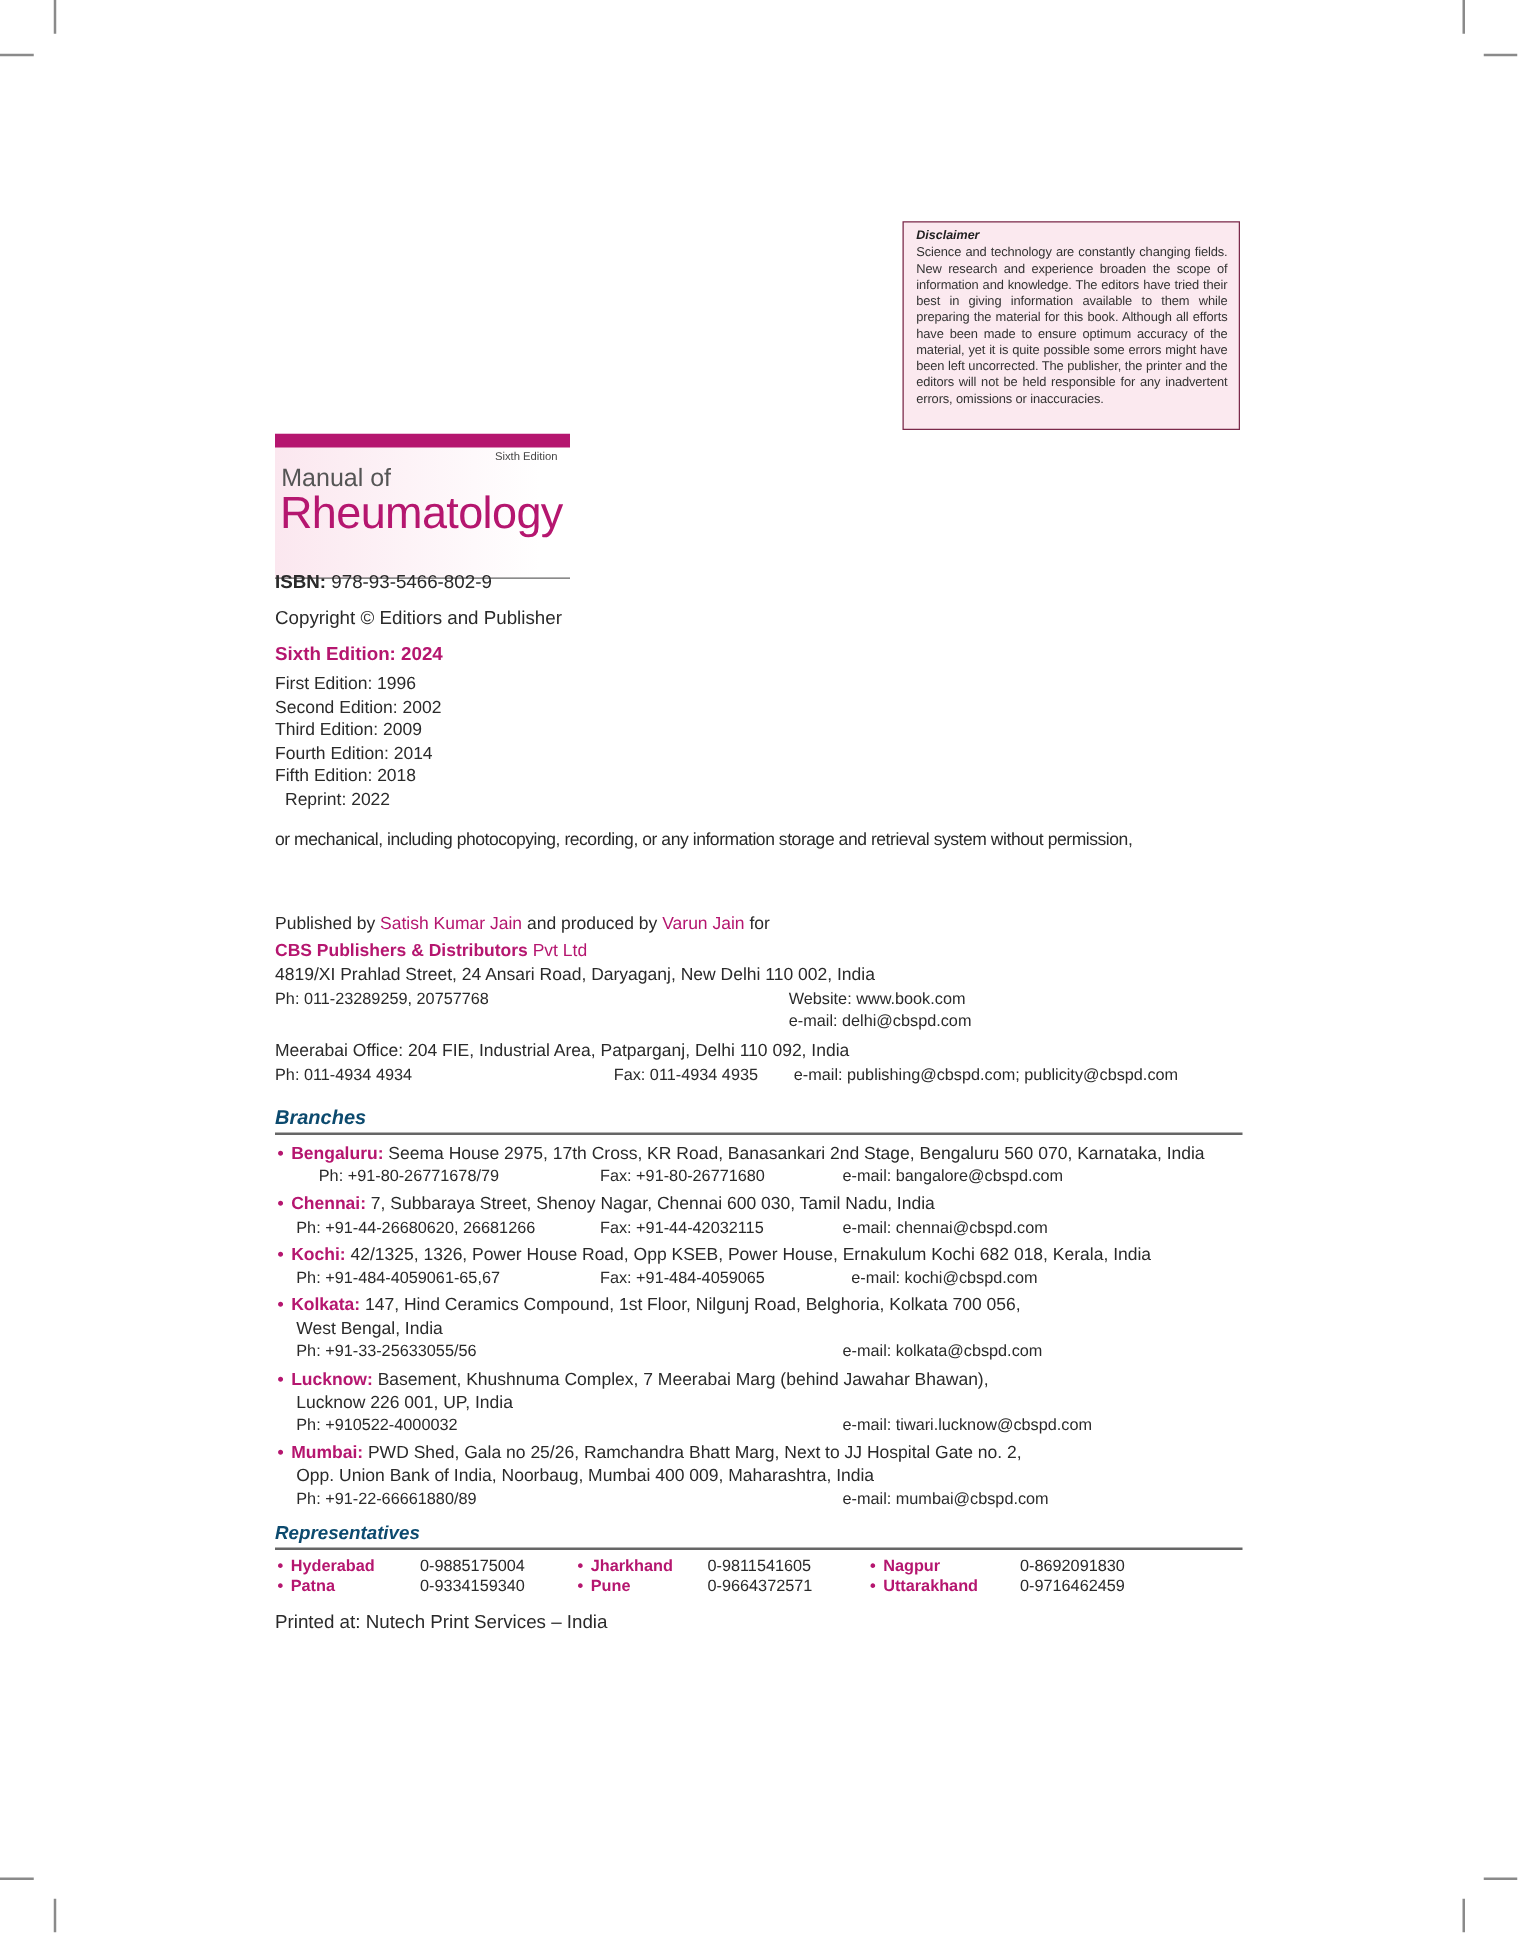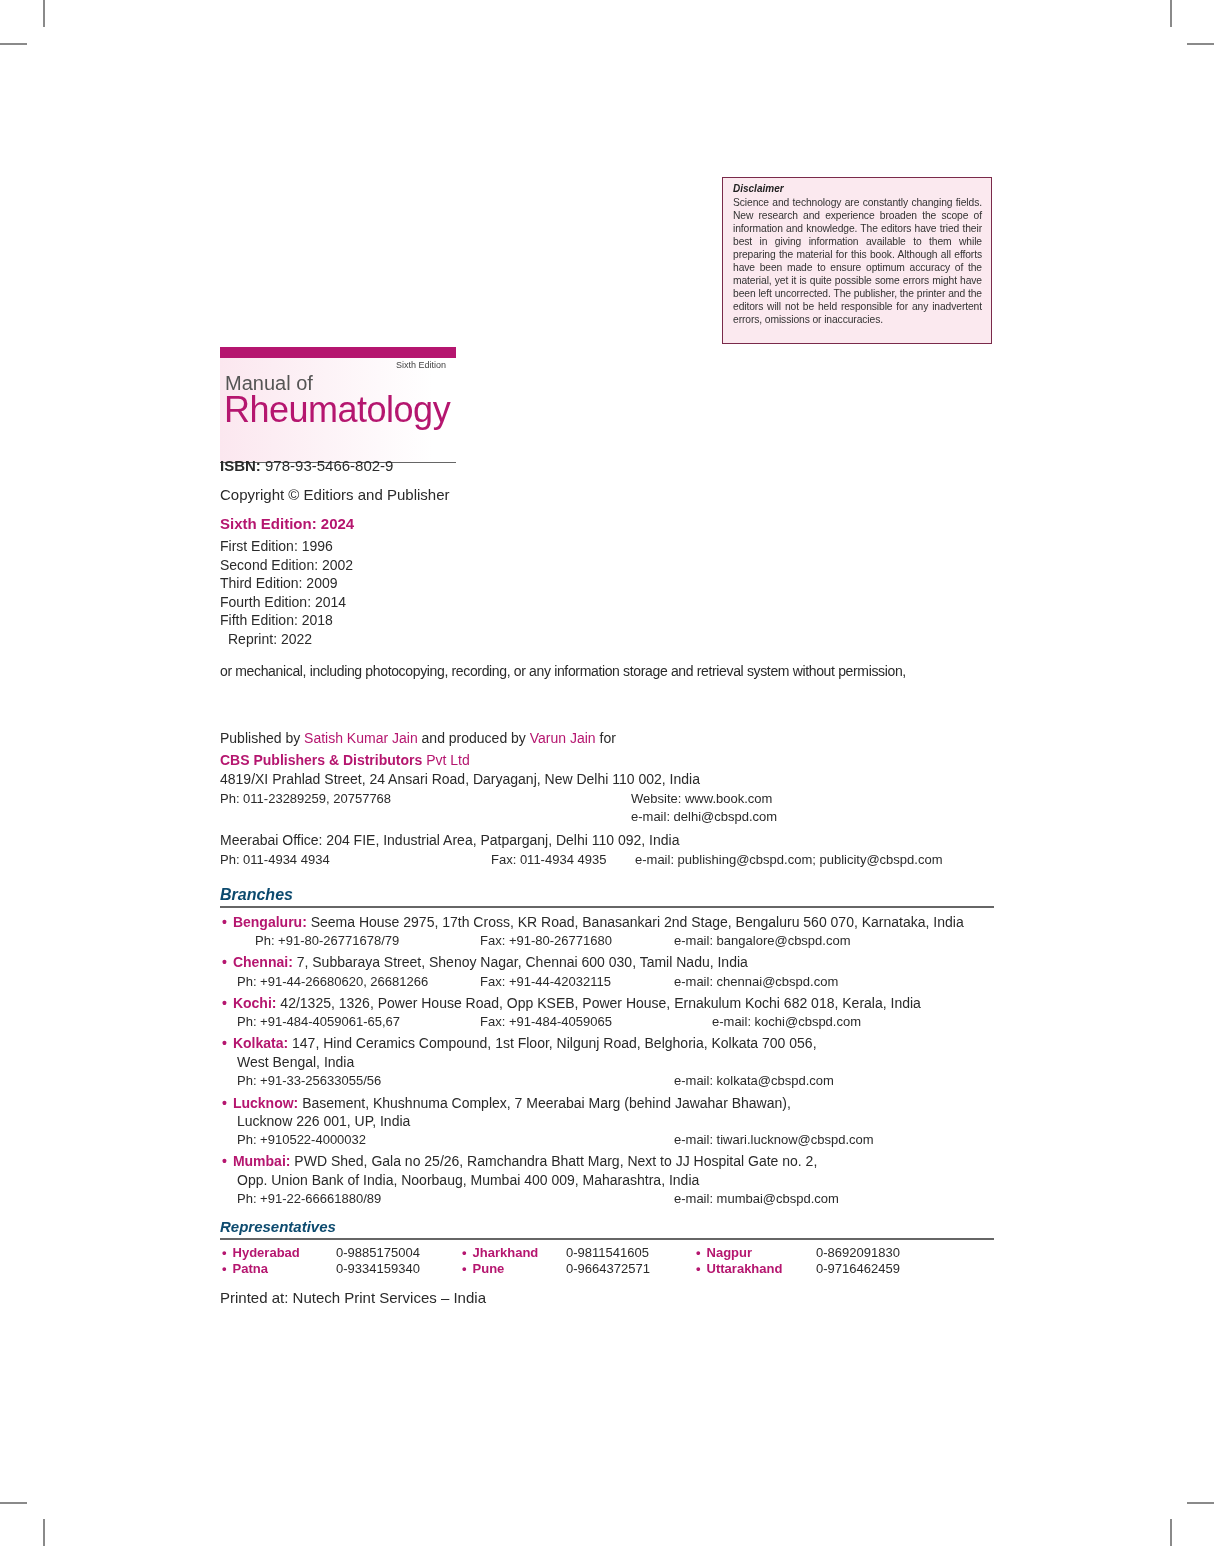--- a/index.html
+++ b/index.html
@@ -131,21 +131,21 @@
 <div class="abs t13" style="left:237px;top:974px;">Ph: +91-44-26680620, 26681266</div>
 <div class="abs t13" style="left:480px;top:974px;">Fax: +91-44-42032115</div>
 <div class="abs t13" style="left:674px;top:974px;">e-mail: chennai@cbspd.com</div>
 
 <div class="abs t14" style="left:222px;top:995px;">
   <span class="bullet">•</span><span class="bname">Kochi:</span>
   <span>42/1325, 1326, Power House Road, Opp KSEB, Power House, Ernakulum Kochi 682 018, Kerala, India</span>
 </div>
 <div class="abs t13" style="left:237px;top:1014px;">Ph: +91-484-4059061-65,67</div>
 <div class="abs t13" style="left:480px;top:1014px;">Fax: +91-484-4059065</div>
-<div class="abs t13" style="left:712px;top:1014px;">e-mail: kochi@cbspd.com</div>
+<div class="abs t13" style="left:681px;top:1014px;">e-mail: kochi@cbspd.com</div>
 
 <div class="abs t14" style="left:222px;top:1035px;">
   <span class="bullet">•</span><span class="bname">Kolkata:</span>
   <span>147, Hind Ceramics Compound, 1st Floor, Nilgunj Road, Belghoria, Kolkata 700 056,</span>
 </div>
 <div class="abs t14" style="left:237px;top:1054px;">West Bengal, India</div>
 <div class="abs t13" style="left:237px;top:1073px;">Ph: +91-33-25633055/56</div>
 <div class="abs t13" style="left:674px;top:1073px;">e-mail: kolkata@cbspd.com</div>
 
 <div class="abs t14" style="left:222px;top:1095px;">

